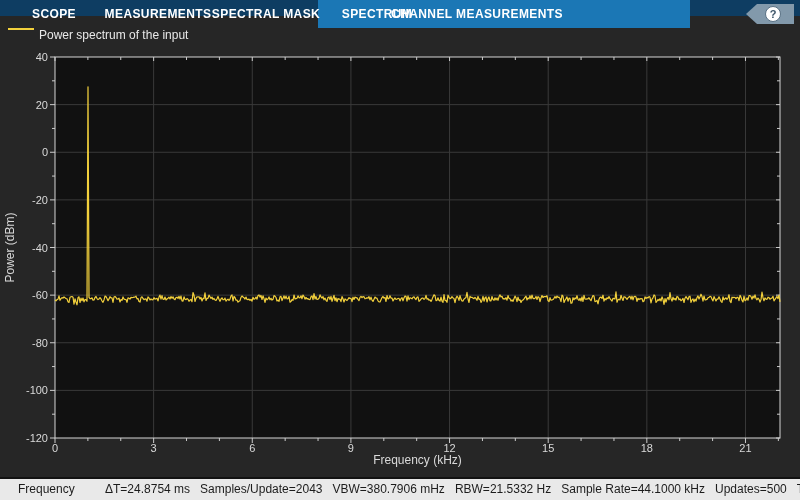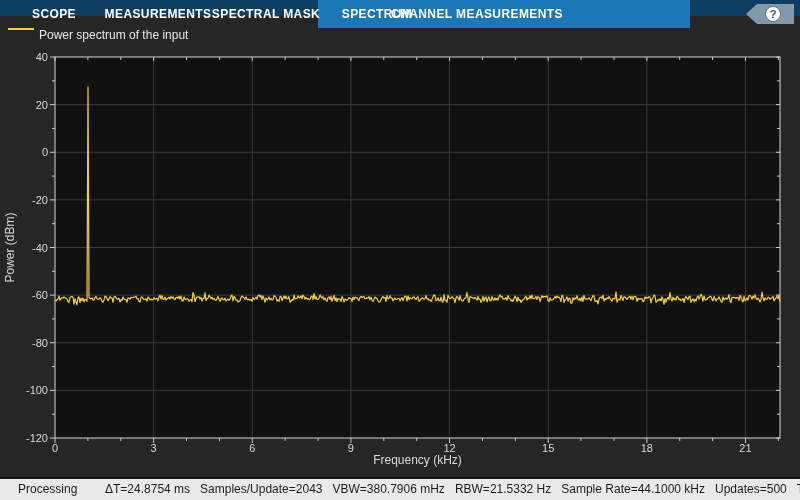--- a/index.html
+++ b/index.html
@@ -244,16 +244,16 @@
         <line x1="777" y1="80.4375" x2="780" y2="80.4375" stroke="#cccccc" stroke-width="1"></line>
         <line x1="52" y1="32.8125" x2="55" y2="32.8125" stroke="#cccccc" stroke-width="1"></line>
         <line x1="777" y1="32.8125" x2="780" y2="32.8125" stroke="#cccccc" stroke-width="1"></line>
         <text x="417.5" y="416" fill="#d9d9d9" font-size="12" font-family="&quot;Liberation Sans&quot;, sans-serif" text-anchor="middle">Frequency (kHz)</text>
         <text x="14" y="199.5" fill="#d9d9d9" font-size="12" font-family="&quot;Liberation Sans&quot;, sans-serif" text-anchor="middle" transform="rotate(-90 14 199.5)">Power (dBm)</text>
         <polyline points="55.0,251.8 56.0,252.9 57.0,251.6 58.0,251.2 59.0,247.9 60.0,252.3 61.0,250.6 62.0,249.6 63.0,250.2 64.0,249.0 65.0,249.8 66.0,250.5 67.0,250.9 68.0,253.7 69.0,254.4 70.0,249.3 71.0,248.8 72.0,248.5 73.0,249.2 74.0,256.2 75.0,250.8 76.0,254.0 77.0,256.8 78.0,249.6 79.0,248.8 80.0,254.5 81.0,250.1 82.0,252.7 83.0,250.0 84.0,253.8 85.0,251.6 86.0,251.7 87.0,253.3 88.0,38.8 89.0,249.4 90.0,250.6 91.0,250.7 92.0,249.8 93.0,252.2 94.0,252.0 95.0,249.5 96.0,248.5 97.0,250.6 98.0,251.6 99.0,250.9 100.0,249.6 101.0,250.8 102.0,253.0 103.0,254.3 104.0,251.9 105.0,248.1 106.0,248.6 107.0,250.5 108.0,252.7 109.0,250.9 110.0,248.7 111.0,249.9 112.0,249.9 113.0,254.4 114.0,249.0 115.0,248.5 116.0,249.5 117.0,251.1 118.0,251.0 119.0,250.2 120.0,254.0 121.0,251.5 122.0,252.3 123.0,248.9 124.0,251.1 125.0,251.4 126.0,251.5 127.0,254.3 128.0,249.8 129.0,250.3 130.0,251.1 131.0,249.4 132.0,249.6 133.0,249.5 134.0,249.1 135.0,249.1 136.0,248.2 137.0,250.9 138.0,250.5 139.0,253.5 140.0,254.1 141.0,249.6 142.0,248.8 143.0,250.5 144.0,251.7 145.0,251.1 146.0,250.9 147.0,253.2 148.0,248.9 149.0,249.9 150.0,252.0 151.0,250.9 152.0,251.8 153.0,251.6 154.0,249.7 155.0,251.1 156.0,250.7 157.0,250.3 158.0,252.9 159.0,249.1 160.0,247.1 161.0,251.2 162.0,247.6 163.0,251.1 164.0,251.4 165.0,249.0 166.0,252.0 167.0,251.0 168.0,250.3 169.0,249.2 170.0,250.9 171.0,248.6 172.0,250.3 173.0,248.8 174.0,251.1 175.0,251.7 176.0,249.6 177.0,249.2 178.0,250.5 179.0,248.3 180.0,251.1 181.0,248.0 182.0,252.9 183.0,253.2 184.0,248.8 185.0,251.2 186.0,251.7 187.0,250.6 188.0,251.2 189.0,253.3 190.0,252.0 191.0,251.4 192.0,253.7 193.0,244.5 194.0,247.2 195.0,253.5 196.0,250.4 197.0,248.9 198.0,249.0 199.0,248.7 200.0,250.9 201.0,249.4 202.0,253.0 203.0,250.4 204.0,250.6 205.0,244.9 206.0,252.4 207.0,250.4 208.0,250.4 209.0,247.1 210.0,248.7 211.0,250.4 212.0,249.1 213.0,251.4 214.0,250.5 215.0,252.0 216.0,252.5 217.0,250.8 218.0,248.4 219.0,251.2 220.0,253.3 221.0,251.0 222.0,249.8 223.0,251.7 224.0,251.7 225.0,250.1 226.0,253.1 227.0,251.9 228.0,251.1 229.0,252.4 230.0,251.1 231.0,247.9 232.0,247.0 233.0,253.0 234.0,248.5 235.0,249.5 236.0,252.2 237.0,252.1 238.0,254.2 239.0,253.2 240.0,252.7 241.0,249.4 242.0,248.0 243.0,249.0 244.0,249.7 245.0,251.1 246.0,249.1 247.0,251.4 248.0,251.6 249.0,251.1 250.0,252.3 251.0,251.3 252.0,253.2 253.0,249.4 254.0,251.3 255.0,250.8 256.0,249.1 257.0,251.2 258.0,247.6 259.0,246.9 260.0,249.1 261.0,247.4 262.0,251.5 263.0,247.8 264.0,250.6 265.0,254.4 266.0,250.0 267.0,251.8 268.0,250.9 269.0,248.9 270.0,251.7 271.0,250.3 272.0,252.1 273.0,251.3 274.0,247.6 275.0,248.2 276.0,249.5 277.0,253.0 278.0,252.1 279.0,253.3 280.0,248.8 281.0,248.4 282.0,252.6 283.0,250.2 284.0,247.9 285.0,250.8 286.0,248.1 287.0,250.9 288.0,250.7 289.0,248.4 290.0,254.2 291.0,253.6 292.0,251.5 293.0,252.4 294.0,247.0 295.0,251.0 296.0,250.6 297.0,250.3 298.0,247.9 299.0,249.6 300.0,249.8 301.0,247.8 302.0,250.7 303.0,247.0 304.0,248.5 305.0,251.1 306.0,249.4 307.0,250.9 308.0,250.6 309.0,251.5 310.0,251.6 311.0,248.7 312.0,247.9 313.0,251.6 314.0,245.5 315.0,250.9 316.0,248.6 317.0,251.5 318.0,251.2 319.0,250.3 320.0,246.8 321.0,248.9 322.0,250.1 323.0,248.6 324.0,251.8 325.0,250.1 326.0,252.3 327.0,253.4 328.0,249.5 329.0,248.9 330.0,251.6 331.0,248.4 332.0,253.4 333.0,250.2 334.0,247.4 335.0,252.7 336.0,249.8 337.0,253.7 338.0,250.5 339.0,251.2 340.0,251.2 341.0,253.6 342.0,248.6 343.0,250.8 344.0,254.0 345.0,250.9 346.0,251.8 347.0,252.5 348.0,251.1 349.0,249.6 350.0,250.5 351.0,250.3 352.0,253.7 353.0,249.2 354.0,251.4 355.0,249.0 356.0,249.9 357.0,249.7 358.0,251.4 359.0,252.6 360.0,249.4 361.0,248.4 362.0,249.7 363.0,248.7 364.0,248.8 365.0,250.8 366.0,250.5 367.0,249.7 368.0,250.2 369.0,248.7 370.0,251.8 371.0,249.1 372.0,252.1 373.0,253.4 374.0,251.2 375.0,249.0 376.0,250.2 377.0,250.2 378.0,252.9 379.0,253.9 380.0,254.0 381.0,251.7 382.0,249.6 383.0,248.5 384.0,250.1 385.0,249.5 386.0,253.5 387.0,247.5 388.0,250.9 389.0,250.4 390.0,247.7 391.0,250.1 392.0,250.0 393.0,253.0 394.0,251.2 395.0,250.0 396.0,251.3 397.0,251.1 398.0,250.5 399.0,250.4 400.0,252.9 401.0,250.7 402.0,249.6 403.0,252.8 404.0,249.9 405.0,248.0 406.0,248.4 407.0,253.1 408.0,247.9 409.0,251.6 410.0,249.8 411.0,250.1 412.0,250.9 413.0,249.2 414.0,248.9 415.0,250.5 416.0,251.6 417.0,249.3 418.0,248.9 419.0,253.4 420.0,252.4 421.0,251.0 422.0,250.2 423.0,250.0 424.0,251.4 425.0,250.6 426.0,247.3 427.0,251.2 428.0,250.6 429.0,252.3 430.0,251.8 431.0,253.4 432.0,251.4 433.0,248.9 434.0,246.8 435.0,247.7 436.0,252.6 437.0,252.4 438.0,249.8 439.0,252.5 440.0,253.1 441.0,249.1 442.0,253.2 443.0,254.4 444.0,246.6 445.0,252.3 446.0,252.6 447.0,254.3 448.0,247.2 449.0,249.3 450.0,250.6 451.0,250.1 452.0,248.7 453.0,249.9 454.0,250.6 455.0,254.6 456.0,250.1 457.0,248.2 458.0,249.6 459.0,252.4 460.0,247.6 461.0,251.1 462.0,252.9 463.0,253.1 464.0,251.1 465.0,250.3 466.0,249.4 467.0,244.4 468.0,251.0 469.0,254.5 470.0,248.4 471.0,249.4 472.0,249.3 473.0,250.1 474.0,250.6 475.0,249.4 476.0,250.6 477.0,252.3 478.0,248.4 479.0,251.3 480.0,251.1 481.0,254.4 482.0,252.4 483.0,248.4 484.0,253.2 485.0,250.0 486.0,248.8 487.0,254.0 488.0,250.6 489.0,248.9 490.0,252.9 491.0,252.8 492.0,248.5 493.0,251.6 494.0,252.3 495.0,249.8 496.0,252.0 497.0,250.1 498.0,252.3 499.0,248.8 500.0,246.9 501.0,249.0 502.0,248.3 503.0,250.9 504.0,250.6 505.0,251.2 506.0,249.7 507.0,252.2 508.0,247.5 509.0,250.4 510.0,250.6 511.0,253.1 512.0,251.8 513.0,253.4 514.0,250.7 515.0,248.1 516.0,249.9 517.0,253.7 518.0,249.1 519.0,252.4 520.0,251.8 521.0,254.5 522.0,252.5 523.0,252.0 524.0,250.8 525.0,249.3 526.0,248.1 527.0,252.0 528.0,250.0 529.0,250.9 530.0,247.7 531.0,250.9 532.0,247.1 533.0,250.2 534.0,250.8 535.0,250.2 536.0,248.5 537.0,251.5 538.0,248.6 539.0,249.4 540.0,253.7 541.0,250.0 542.0,247.6 543.0,249.5 544.0,248.5 545.0,248.7 546.0,248.7 547.0,247.8 548.0,252.7 549.0,253.7 550.0,249.7 551.0,252.2 552.0,251.9 553.0,251.5 554.0,250.3 555.0,248.5 556.0,250.2 557.0,248.1 558.0,249.3 559.0,249.2 560.0,250.5 561.0,253.6 562.0,247.2 563.0,248.2 564.0,254.5 565.0,252.2 566.0,250.6 567.0,248.9 568.0,253.2 569.0,250.2 570.0,250.4 571.0,255.3 572.0,255.0 573.0,249.7 574.0,251.8 575.0,250.0 576.0,250.8 577.0,247.7 578.0,251.4 579.0,252.4 580.0,250.3 581.0,253.0 582.0,248.9 583.0,253.5 584.0,247.4 585.0,251.0 586.0,251.3 587.0,250.9 588.0,250.9 589.0,249.7 590.0,251.4 591.0,252.7 592.0,249.7 593.0,247.6 594.0,248.1 595.0,253.6 596.0,253.2 597.0,252.4 598.0,255.8 599.0,251.2 600.0,249.3 601.0,249.1 602.0,250.5 603.0,247.2 604.0,253.1 605.0,250.6 606.0,251.8 607.0,249.8 608.0,250.7 609.0,248.5 610.0,250.7 611.0,251.9 612.0,253.1 613.0,250.3 614.0,250.6 615.0,251.0 616.0,243.9 617.0,254.2 618.0,251.8 619.0,251.2 620.0,251.9 621.0,247.3 622.0,250.3 623.0,252.5 624.0,248.7 625.0,249.0 626.0,250.0 627.0,251.4 628.0,249.9 629.0,248.9 630.0,248.4 631.0,251.2 632.0,248.2 633.0,251.8 634.0,248.7 635.0,248.3 636.0,249.0 637.0,253.3 638.0,250.3 639.0,251.5 640.0,250.7 641.0,250.8 642.0,250.5 643.0,253.7 644.0,253.1 645.0,248.8 646.0,250.5 647.0,249.3 648.0,250.0 649.0,248.6 650.0,249.3 651.0,254.8 652.0,251.1 653.0,249.9 654.0,246.9 655.0,247.9 656.0,254.4 657.0,253.1 658.0,251.5 659.0,252.5 660.0,250.7 661.0,253.0 662.0,248.8 663.0,251.4 664.0,256.3 665.0,250.5 666.0,254.1 667.0,250.8 668.0,249.3 669.0,251.8 670.0,244.7 671.0,250.6 672.0,253.1 673.0,249.1 674.0,251.7 675.0,250.4 676.0,252.1 677.0,248.4 678.0,249.0 679.0,251.8 680.0,250.9 681.0,252.8 682.0,251.9 683.0,250.4 684.0,254.5 685.0,250.2 686.0,248.6 687.0,250.1 688.0,251.8 689.0,248.6 690.0,248.2 691.0,254.4 692.0,251.9 693.0,250.9 694.0,253.8 695.0,251.1 696.0,253.1 697.0,249.6 698.0,247.9 699.0,251.0 700.0,248.7 701.0,246.2 702.0,248.6 703.0,253.1 704.0,248.0 705.0,251.9 706.0,251.8 707.0,251.4 708.0,249.7 709.0,249.4 710.0,248.3 711.0,248.8 712.0,251.1 713.0,252.9 714.0,248.6 715.0,250.7 716.0,252.9 717.0,251.0 718.0,251.1 719.0,248.8 720.0,250.9 721.0,253.3 722.0,254.4 723.0,248.8 724.0,251.9 725.0,250.7 726.0,249.8 727.0,251.3 728.0,250.0 729.0,246.7 730.0,253.2 731.0,254.6 732.0,249.2 733.0,249.6 734.0,249.3 735.0,249.5 736.0,250.7 737.0,249.4 738.0,249.3 739.0,252.7 740.0,247.3 741.0,249.1 742.0,252.4 743.0,254.0 744.0,248.0 745.0,252.7 746.0,252.0 747.0,249.9 748.0,252.2 749.0,247.5 750.0,247.6 751.0,248.6 752.0,251.2 753.0,248.1 754.0,250.1 755.0,246.9 756.0,250.3 757.0,251.8 758.0,250.1 759.0,251.3 760.0,254.1 761.0,251.6 762.0,244.0 763.0,249.7 764.0,252.7 765.0,249.9 766.0,251.1 767.0,251.3 768.0,249.2 769.0,249.6 770.0,251.3 771.0,250.4 772.0,250.0 773.0,248.3 774.0,252.9 775.0,251.3 776.0,249.8 777.0,248.4 778.0,250.7 779.0,247.1 780.0,253.8" fill="none" stroke="#f2d03c" stroke-width="1.2" stroke-linejoin="round"></polyline>
       </svg>
   </div>
 
   <div class="statusbar">
-    <span class="status-state">Processing</span><span class="status-item">ΔT=24.8754 ms</span><span class="status-item">Samples/Update=2043</span><span class="status-item">VBW=380.7906 mHz</span><span class="status-item">RBW=21.5332 Hz</span><span class="status-item">Sample Rate=44.1000 kHz</span><span class="status-item">Updates=500</span><span class="status-item">T=23.</span>
+    <span class="status-state">Frequency</span><span class="status-item">ΔT=24.8754 ms</span><span class="status-item">Samples/Update=2043</span><span class="status-item">VBW=380.7906 mHz</span><span class="status-item">RBW=21.5332 Hz</span><span class="status-item">Sample Rate=44.1000 kHz</span><span class="status-item">Updates=500</span><span class="status-item">T=23.</span>
   </div>
 
 </div>
 
 </body></html>

